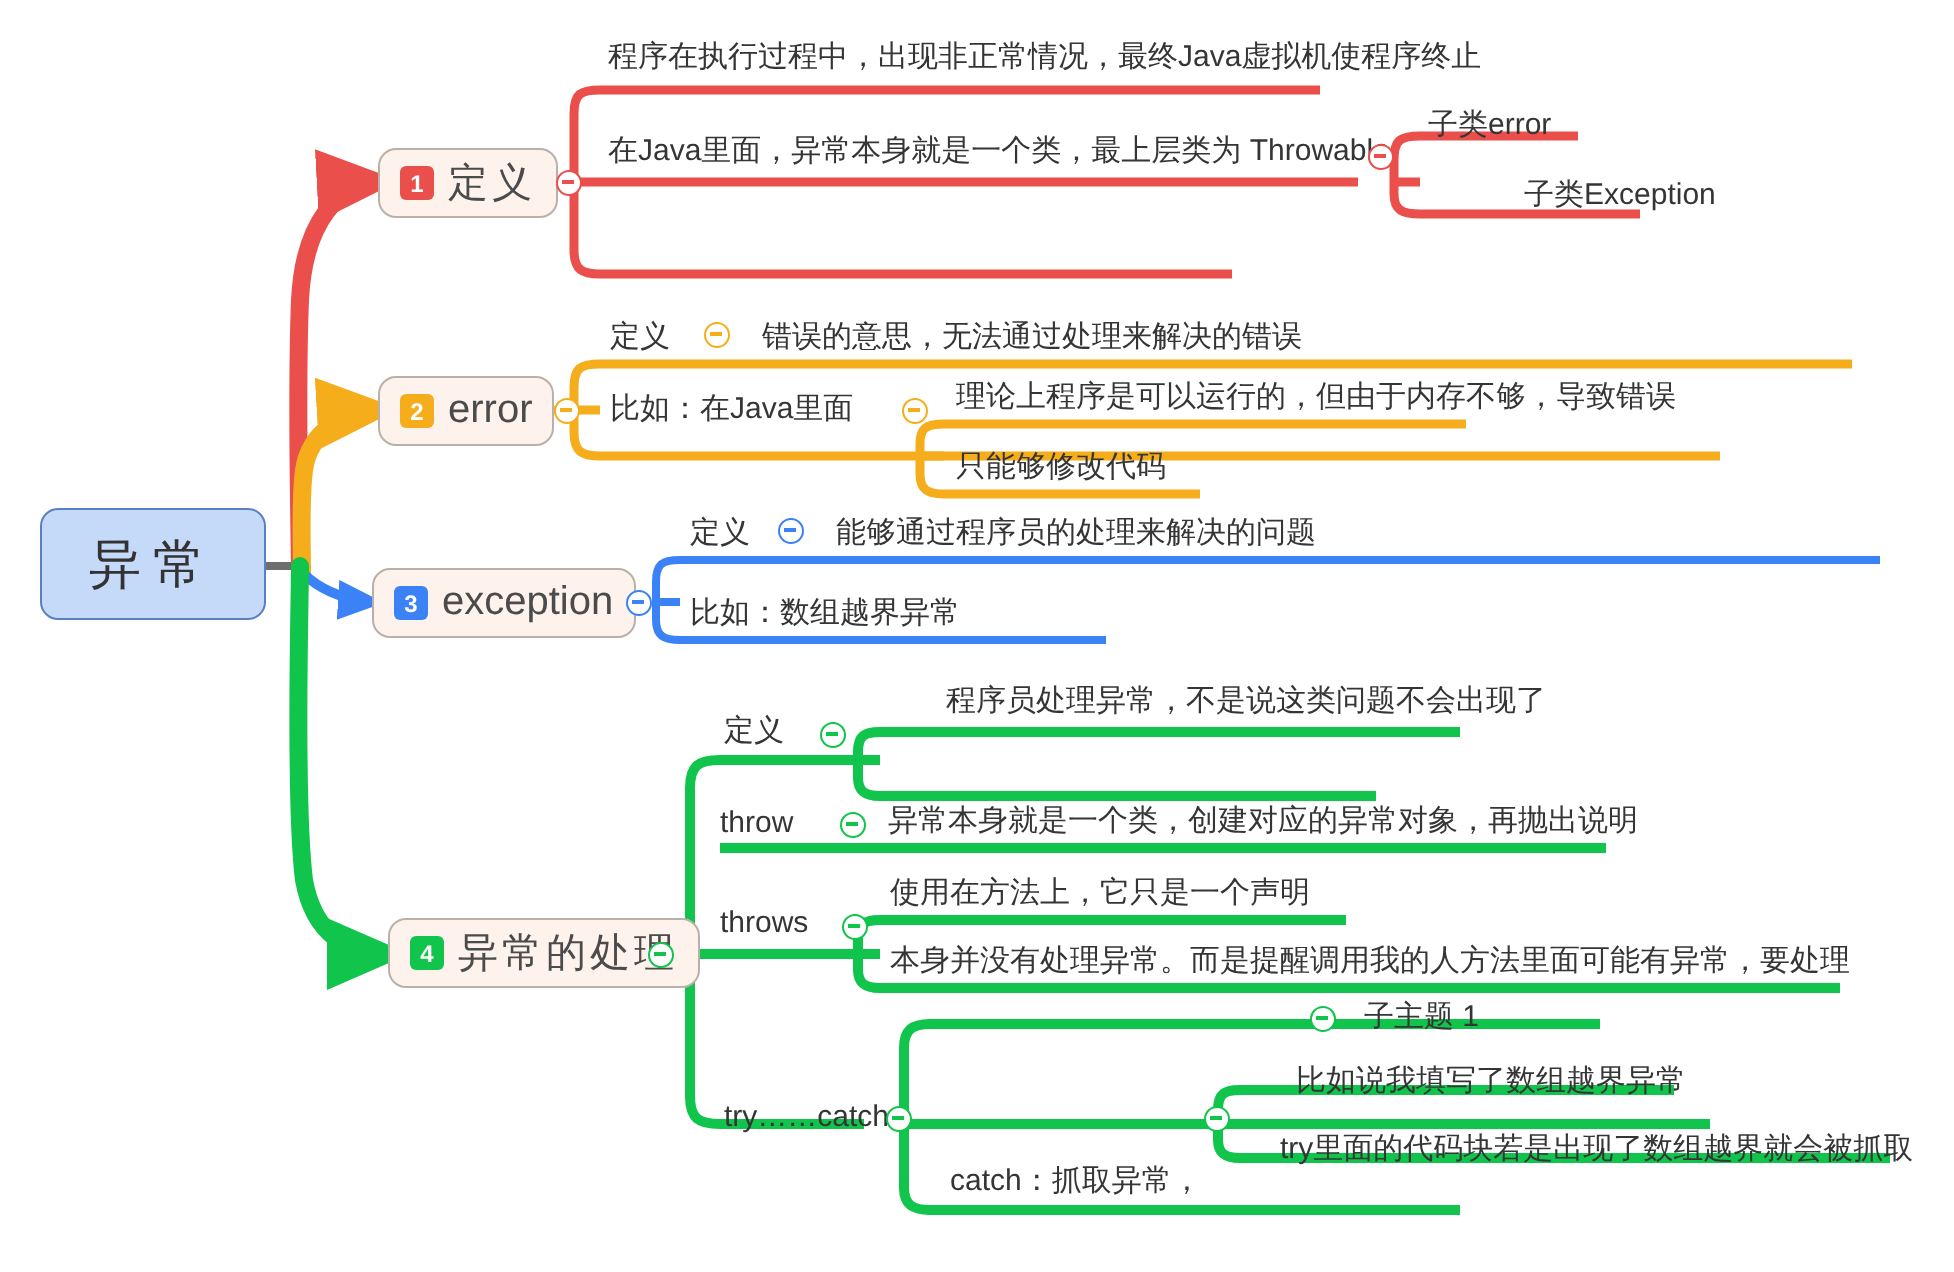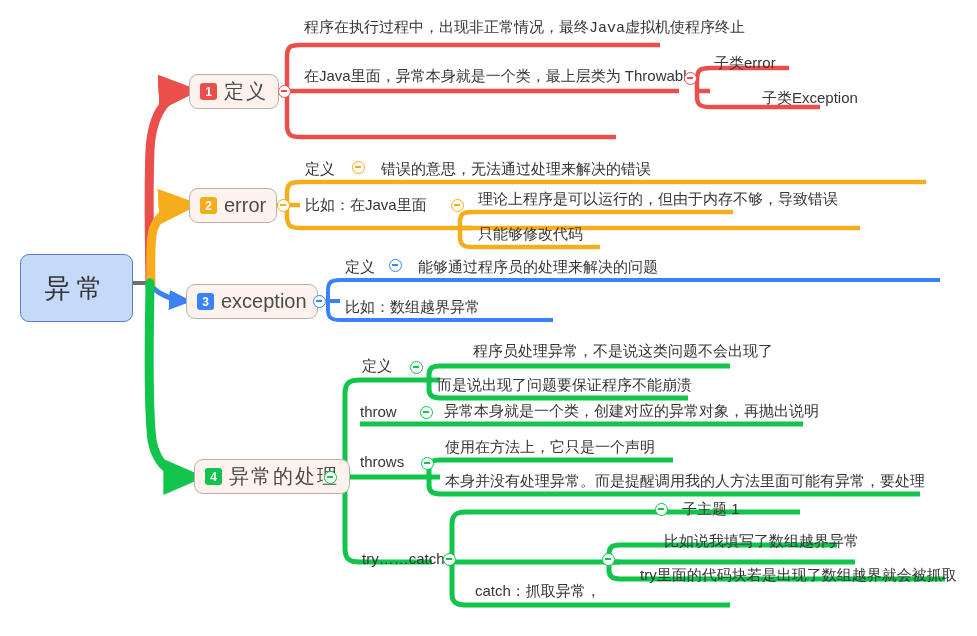--- a/index.html
+++ b/index.html
@@ -152,21 +152,21 @@
     <path d="M465,512 L800,512" stroke="#10c44c" stroke-width="5" fill="none"></path>
     <path d="M465,562 L855,562" stroke="#10c44c" stroke-width="5" fill="none"></path>
     <path d="M465,605 L730,605" stroke="#10c44c" stroke-width="5" fill="none"></path>
 
     <path d="M620,545 C612,545 609,547 609,555 L609,570 C609,577 613,579 620,579" stroke="#10c44c" stroke-width="5" fill="none"></path>
     <path d="M609,562 L620,562" stroke="#10c44c" stroke-width="5" fill="none"></path>
     <path d="M620,545 L837,545" stroke="#10c44c" stroke-width="5" fill="none"></path>
     <path d="M620,579 L945,579" stroke="#10c44c" stroke-width="5" fill="none"></path>
   </svg>
 
-  <div class="root-node" style="left:20px;top:254px;width:113px;height:68px;">
+  <div class="root-node" style="left:20px;top:254px;width:113px;height:56px;">
     <span>异常</span>
   </div>
 
   <div class="main-node" style="left:189px;top:74px;height:35px;">
     <span class="badge" style="background:#ea4f4b;">1</span>
     <span class="main-label cjk">定义</span>
   </div>
 
   <div class="main-node" style="left:189px;top:188px;height:35px;">
     <span class="badge" style="background:#f6ad1c;">2</span>
@@ -176,50 +176,49 @@
   <div class="main-node" style="left:186px;top:284px;height:35px;">
     <span class="badge" style="background:#3b82f6;">3</span>
     <span class="main-label">exception</span>
   </div>
 
   <div class="main-node" style="left:194px;top:459px;height:35px;">
     <span class="badge" style="background:#10c44c;">4</span>
     <span class="main-label cjk">异常的处理</span>
   </div>
 
-  <div class="topic" style="left:304px;top:20px;font-family:Liberation Mono, monospace;">程序在执行过程中，出现非正常情况，最终Java虚拟机使程序终止</div>
+  <div class="topic" style="left:304px;top:20px;">程序在执行过程中，出现非正常情况，最终Java虚拟机使程序终止</div>
   <div class="topic" style="left:304px;top:67px;">在Java里面，异常本身就是一个类，最上层类为 Throwable</div>
   <div class="topic" style="left:714px;top:54px;">子类error</div>
   <div class="topic" style="left:714px;top:89px;margin-left:48px;">子类Exception</div>
 
   <div class="topic" style="left:305px;top:160px;">定义</div>
   <div class="topic" style="left:381px;top:160px;">错误的意思，无法通过处理来解决的错误</div>
   <div class="topic" style="left:305px;top:196px;">比如：在Java里面</div>
   <div class="topic" style="left:478px;top:190px;">理论上程序是可以运行的，但由于内存不够，导致错误</div>
   <div class="topic" style="left:478px;top:225px;">只能够修改代码</div>
 
   <div class="topic" style="left:345px;top:258px;">定义</div>
   <div class="topic" style="left:418px;top:258px;">能够通过程序员的处理来解决的问题</div>
   <div class="topic" style="left:345px;top:298px;">比如：数组越界异常</div>
 
   <div class="topic" style="left:362px;top:357px;">定义</div>
   <div class="topic" style="left:437px;top:342px;margin-left:36px;">程序员处理异常，不是说这类问题不会出现了</div>
-  <div class="topic" style="left:437px;top:376px;">而是说出现了问题要保证程序不能崩溃</div>
 
   <div class="topic" style="left:360px;top:403px;">throw</div>
   <div class="topic" style="left:444px;top:402px;">异常本身就是一个类，创建对应的异常对象，再抛出说明</div>
 
   <div class="topic" style="left:360px;top:453px;">throws</div>
   <div class="topic" style="left:445px;top:438px;">使用在方法上，它只是一个声明</div>
   <div class="topic" style="left:445px;top:472px;">本身并没有处理异常。而是提醒调用我的人方法里面可能有异常，要处理</div>
 
   <div class="topic" style="left:362px;top:550px;">try……catch</div>
   <div class="topic" style="left:682px;top:500px;">子主题 1</div>
   <div class="topic" style="left:475px;top:550px;margin-top:32px;">catch：抓取异常，</div>
-  <div class="topic" style="left:664px;top:532px;">比如说我填写了数组越界异常</div>
+  <div class="topic" style="left:648px;top:532px;">比如说我填写了数组越界异常</div>
   <div class="topic" style="left:640px;top:566px;">try里面的代码块若是出现了数组越界就会被抓取</div>
 
   <div class="toggle" style="left:278px;top:85px;border:1.3px solid #ea4f4b;">
       <span style="position: absolute; left: 2px; top: 4.3px; width: 6.4px; height: 1.4px; background: rgb(234, 79, 75);"></span>
     </div>
   <div class="toggle" style="left:684px;top:72px;border:1.3px solid #ea4f4b;">
       <span style="position: absolute; left: 2px; top: 4.3px; width: 6.4px; height: 1.4px; background: rgb(234, 79, 75);"></span>
     </div>
 
   <div class="toggle" style="left:277px;top:199px;border:1.3px solid #f6ad1c;">

